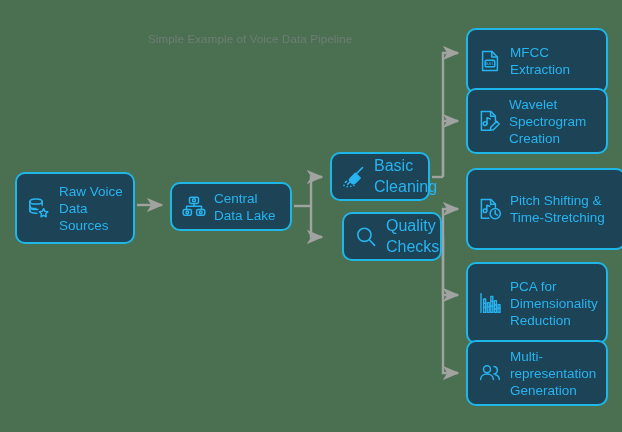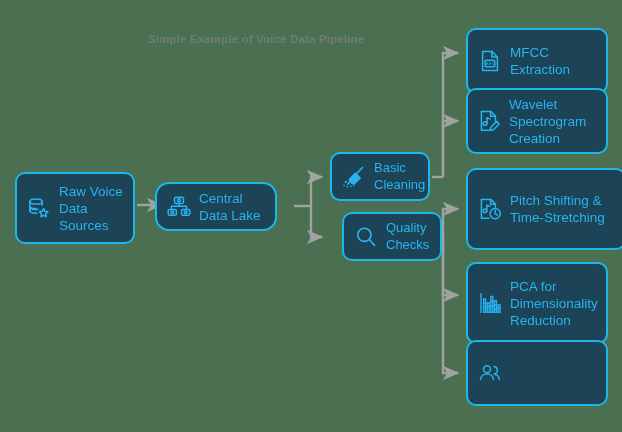--- a/index.html
+++ b/index.html
@@ -27,21 +27,21 @@
     width: 622px;
     height: 432px;
     pointer-events: none;
   }
   .diagram-title {
     position: absolute;
     left: 148px;
     top: 33px;
     width: 300px;
     font-size: 11.5px;
-    font-weight: bold;
+    font-weight: normal;
     color: #6f7d74;
     letter-spacing: 0.15px;
     white-space: nowrap;
   }
   .node {
     position: absolute;
     box-sizing: border-box;
     background: #1c4356;
     border: 2px solid #1fb6e8;
     border-radius: 10px;
@@ -65,31 +65,31 @@
   .node-label {
     flex: 1 1 auto;
     color: #28b4f0;
     font-size: 13.5px;
     line-height: 1.26;
     font-family: "Liberation Sans", sans-serif;
     word-break: normal;
   }
   
   .n-raw        { left: 15px;  top: 172px; width: 120px; height: 72px; }
-  .n-lake       { left: 155px; top: 182px; width: 122px; height: 49px; border-radius: 14px; }
+  .n-lake       { left: 170px; top: 182px; width: 122px; height: 49px; }
   .n-clean      { left: 330px; top: 152px; width: 100px; height: 49px; }
   .n-quality    { left: 330px; top: 212px; width: 100px; height: 49px; margin-left: 12px; }
   .n-mfcc       { left: 466px; top: 28px;  width: 142px; height: 66px; }
   .n-wavelet    { left: 466px; top: 88px;  width: 142px; height: 66px; gap: 6px; }
   .n-pitch      { left: 466px; top: 168px; width: 160px; height: 82px; }
   .n-pca        { left: 466px; top: 262px; width: 142px; height: 82px; }
   .n-multi      { left: 466px; top: 340px; width: 142px; height: 66px; }
 
   .n-clean .node-label,
-  .n-quality .node-label { font-size: 13px; }
+  .n-quality .node-label { font-size: 16px; }
 </style>
 </head>
 <body>
 
 <div id="canvas">
 
   <svg id="edge-layer" viewBox="0 0 622 432" xmlns="http://www.w3.org/2000/svg">
     <defs>
       <marker id="arrowhead" markerWidth="7" markerHeight="6" refX="6.4" refY="3" orient="auto">
         <path d="M0,0 L7,3 L0,6 L1.9,3 Z" fill="#a0a3a0"></path>
@@ -232,15 +232,16 @@
 
   <div class="node n-multi">
     <span class="node-icon">
       <svg viewBox="0 0 26 26" fill="none" stroke="#28b4f0" stroke-width="1.5" stroke-linecap="round" stroke-linejoin="round">
         <circle cx="10.0" cy="9.2" r="3.5"></circle>
         <path d="M3.6,19.6 c0,-3.4 2.9,-5.6 6.4,-5.6 c3.5,0 6.4,2.2 6.4,5.6"></path>
         <path d="M17.0,6.5 c1.9,0.25 3.3,1.8 3.3,3.7 c0,1.9 -1.4,3.45 -3.3,3.7"></path>
         <path d="M18.4,14.8 c2.3,0.6 3.9,2.4 3.9,4.8"></path>
       </svg>
     </span>
+    <span class="node-label">Multi-representation Generation</span>
   </div>
 
 </div>
 
 </body></html>

